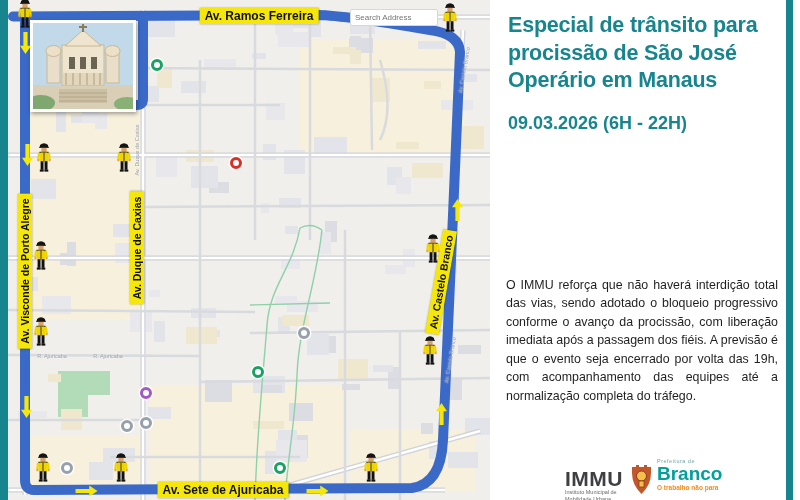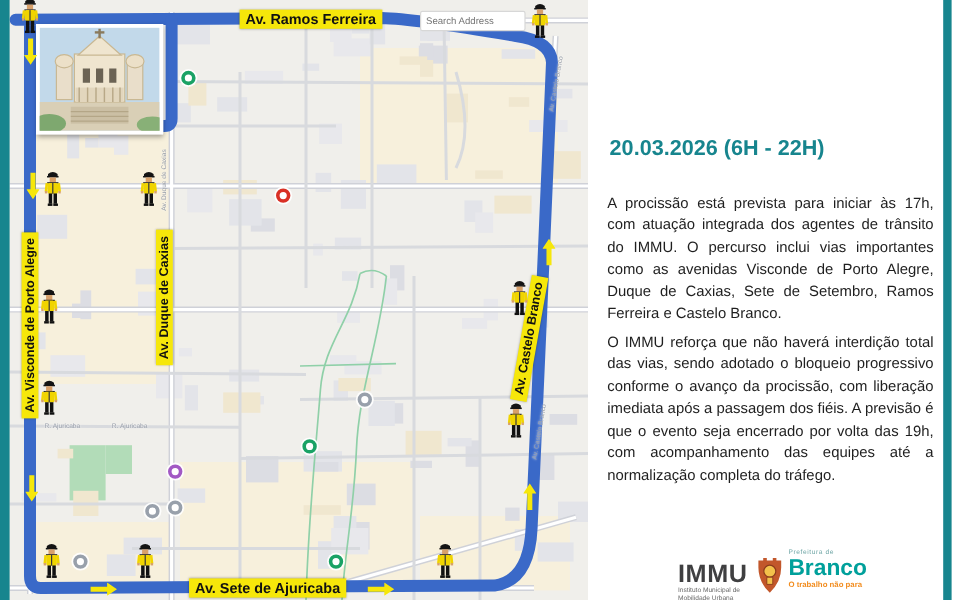--- a/index.html
+++ b/index.html
@@ -497,22 +497,22 @@
       <div class="glabel" style="left: 88px; top: 28px; transform: translate(-50%, -50%) rotate(0deg);">Av. Ramos Ferreira</div>
       <div class="glabel" style="left: 464px; top: 70px; transform: translate(-50%, -50%) rotate(-80deg);">Av. Castelo Branco</div>
       <div class="glabel" style="left: 450px; top: 360px; transform: translate(-50%, -50%) rotate(-80deg);">Av. Castelo Branco</div>
       <div class="glabel" style="left: 137px; top: 150px; transform: translate(-50%, -50%) rotate(-90deg);">Av. Duque de Caxias</div>
       <div class="glabel" style="left: 52px; top: 356px; transform: translate(-50%, -50%) rotate(0deg);">R. Ajuricaba</div>
       <div class="glabel" style="left: 108px; top: 356px; transform: translate(-50%, -50%) rotate(0deg);">R. Ajuricaba</div>
     </div>
 </section>
 
 <section id="panel">
-  <div id="date">20.03.2026  (6H - 22H)</div>
-  <p id="p1" class="para">A procissão está prevista para iniciar às 17h, com atuação integrada dos agentes de trânsito do IMMU. O percurso inclui vias importantes como as avenidas Visconde de Porto Alegre, Duque de Caxias, Sete de Setembro, Ramos Ferreira e Castelo Branco.</p>
+  <h1>Especial de trânsito para procissão de São José Operário em Manaus</h1>
+  <div id="date">09.03.2026  (6H - 22H)</div>
   <p id="p2" class="para">O IMMU reforça que não haverá interdição total das vias, sendo adotado o bloqueio progressivo conforme o avanço da procissão, com liberação imediata após a passagem dos fiéis. A previsão é que o evento seja encerrado por volta das 19h, com acompanhamento das equipes até a normalização completa do tráfego.</p>
 
   <div id="logos">
     <div id="immu-logo">
       <div id="immu-name">IMMU</div>
       <div class="immu-sub">Instituto Municipal de</div>
       <div class="immu-sub">Mobilidade Urbana</div>
     </div>
     <div id="manaus-logo">
       <svg id="crest" width="23" height="32" viewBox="0 0 23 32">

